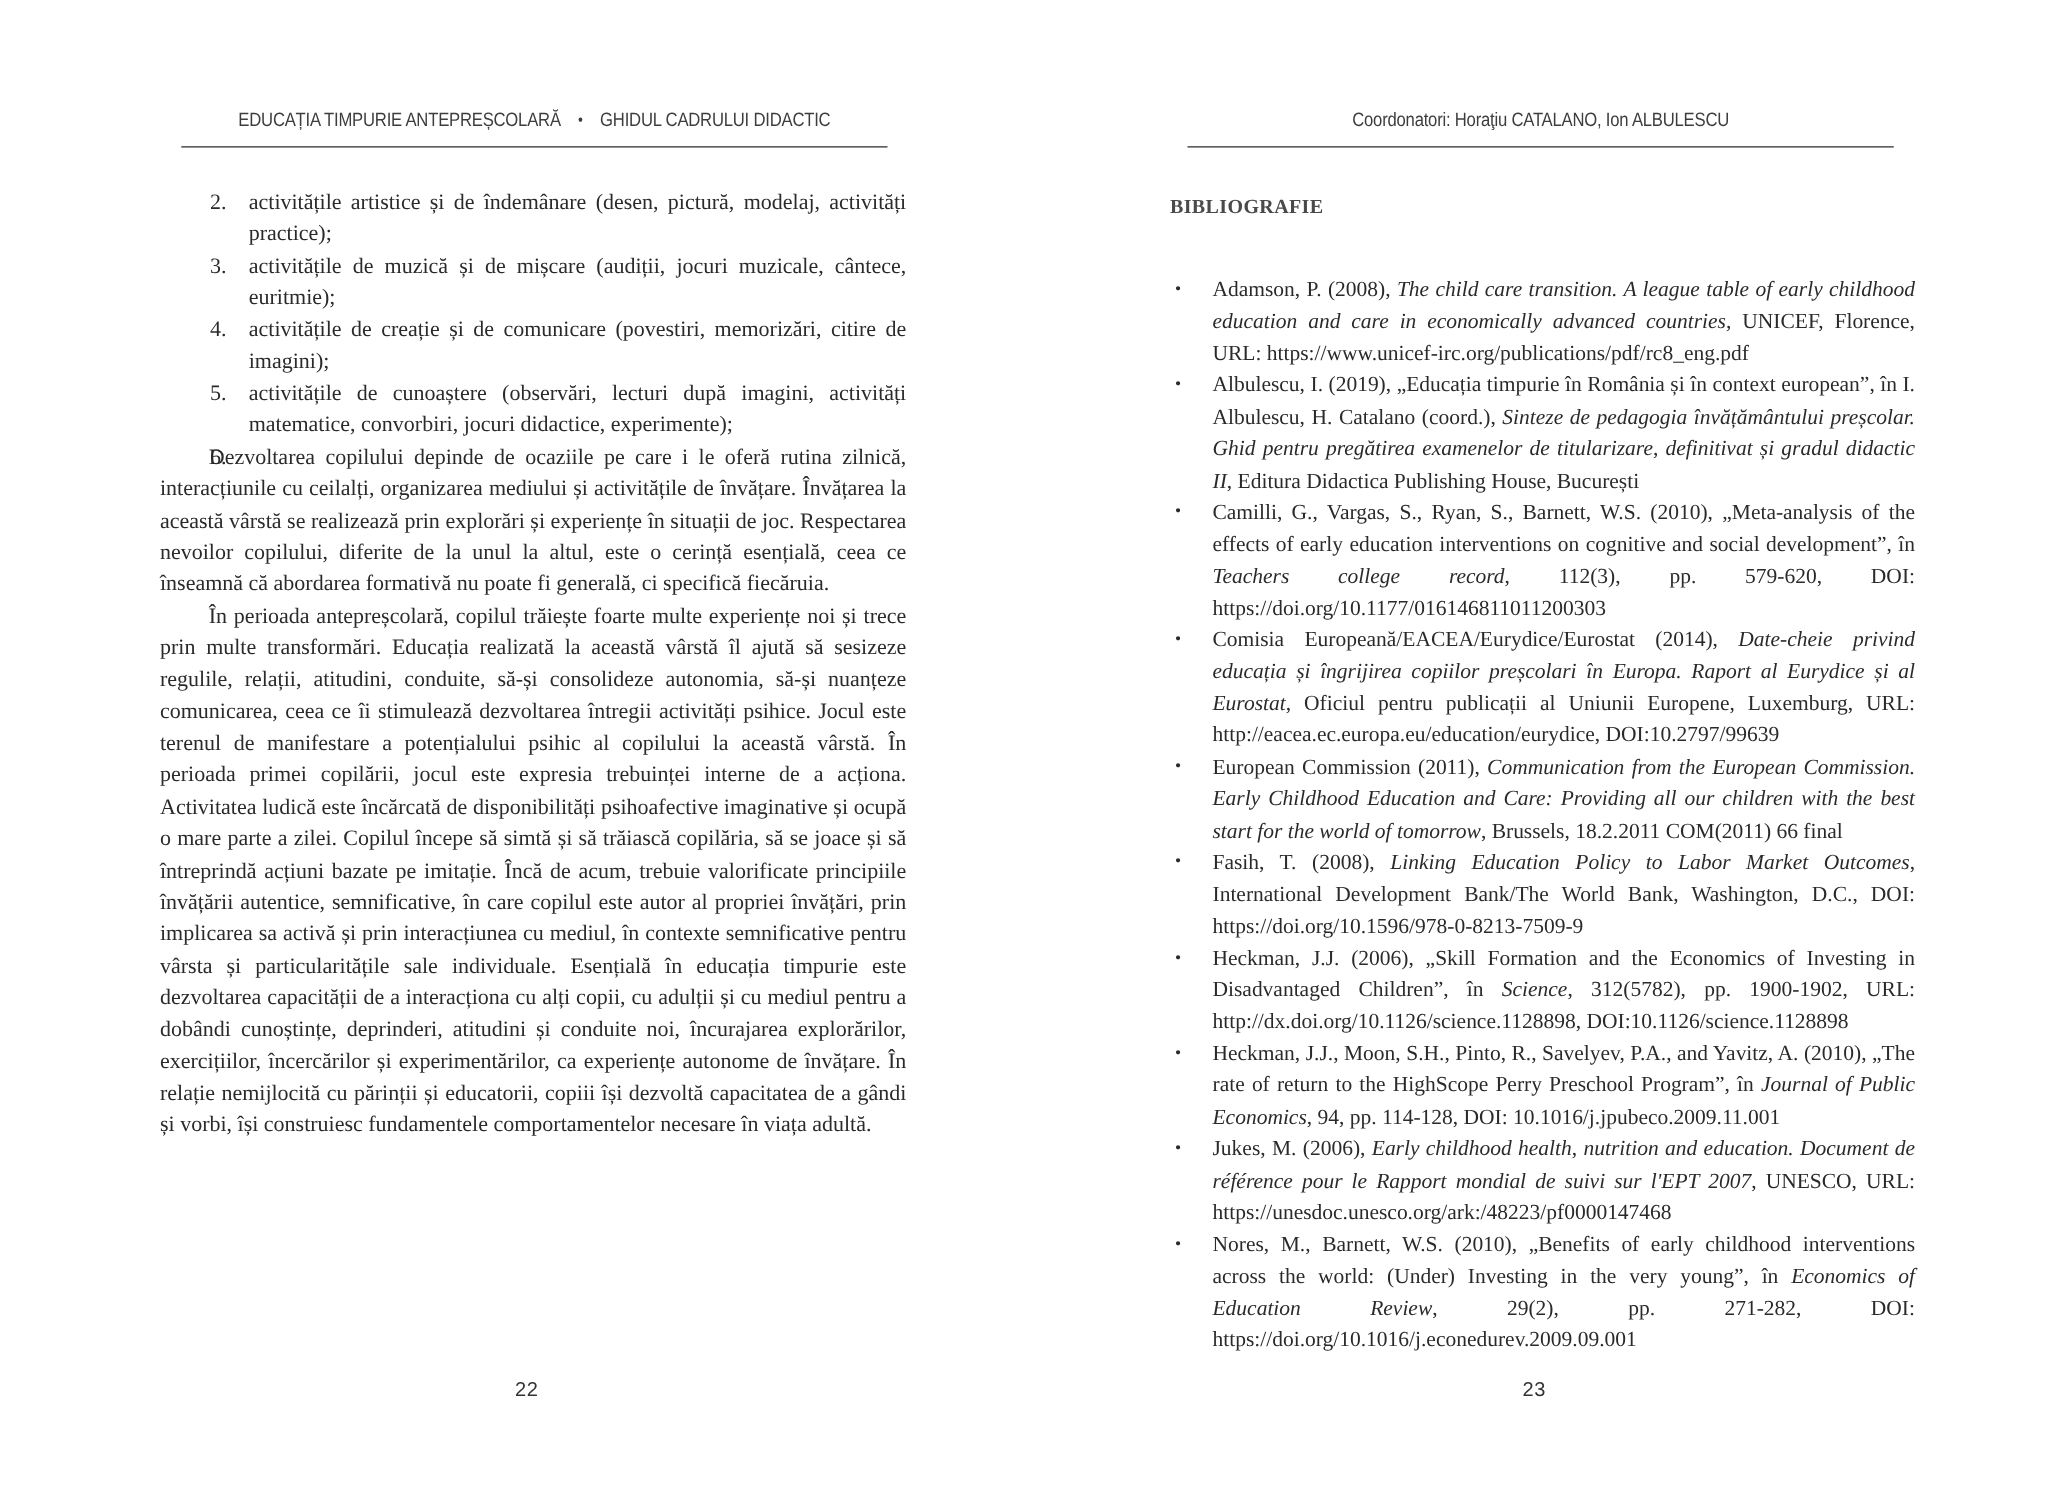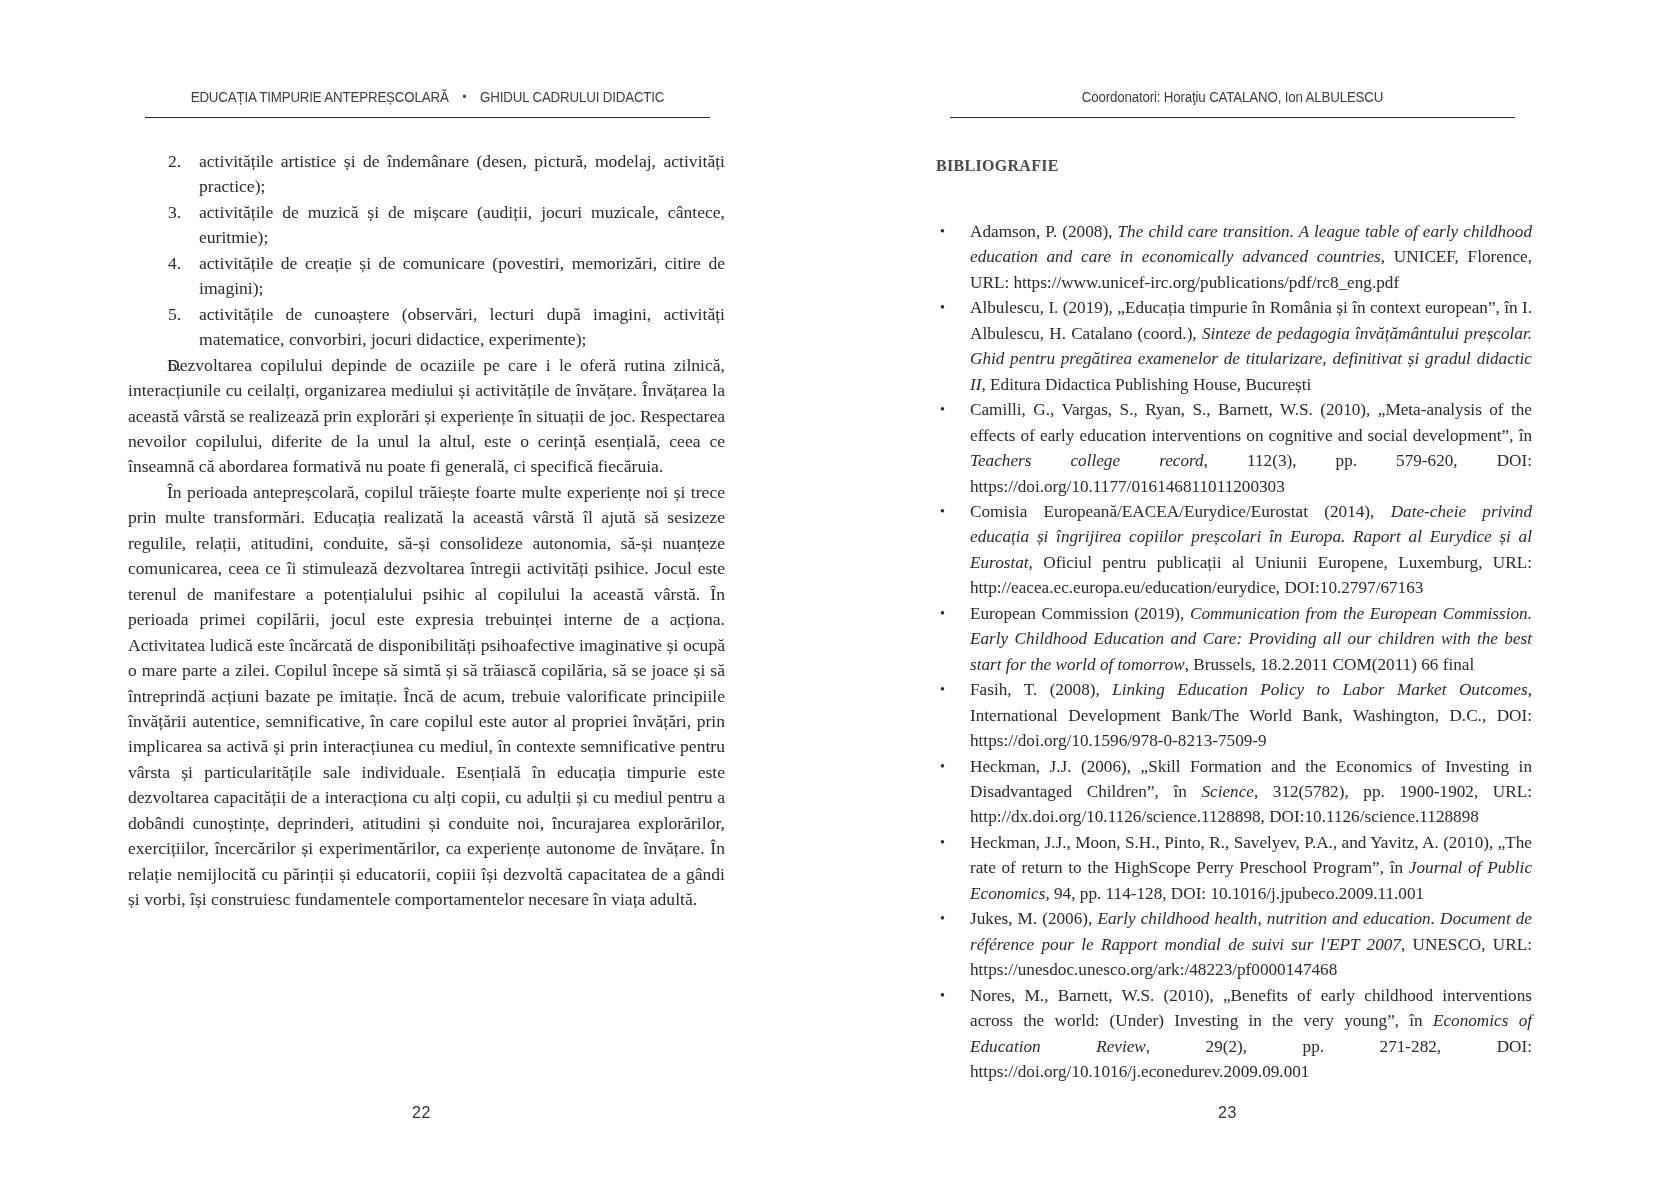--- a/index.html
+++ b/index.html
@@ -84,22 +84,22 @@
 <section class="page page-right">
   <div class="running-head">Coordonatori: Horaţiu CATALANO, Ion ALBULESCU</div>
   <div class="head-rule"></div>
 
   <h2 class="section-title">BIBLIOGRAFIE</h2>
 
   <ul class="biblio">
     <li><span class="bullet">•</span><span>Adamson, P. (2008), </span><em>The child care transition. A league table of early childhood education and care in economically advanced countries,</em><span> UNICEF, Florence, URL: https://www.unicef-irc.org/publications/pdf/rc8_eng.pdf</span></li>
     <li><span class="bullet">•</span><span>Albulescu, I. (2019), „Educația timpurie în România și în context european”, în I. Albulescu, H. Catalano (coord.), </span><em>Sinteze de pedagogia învățământului preșcolar. Ghid pentru pregătirea examenelor de titularizare, definitivat și gradul didactic II,</em><span> Editura Didactica Publishing House, București</span></li>
     <li><span class="bullet">•</span><span>Camilli, G., Vargas, S., Ryan, S., Barnett, W.S. (2010), „Meta-analysis of the effects of early education interventions on cognitive and social development”, în </span><em>Teachers college record</em><span>, 112(3), pp. 579-620, DOI: https://doi.org/10.1177/016146811011200303</span></li>
-    <li><span class="bullet">•</span><span>Comisia Europeană/EACEA/Eurydice/Eurostat (2014), </span><em>Date-cheie privind educația și îngrijirea copiilor preșcolari în Europa. Raport al Eurydice și al Eurostat,</em><span> Oficiul pentru publicații al Uniunii Europene, Luxemburg, URL: http://eacea.ec.europa.eu/education/eurydice, DOI:10.2797/67163</span></li>
-    <li><span class="bullet">•</span><span>European Commission (2019), </span><em>Communication from the European Commission. Early Childhood Education and Care: Providing all our children with the best start for the world of tomorrow</em><span>, Brussels, 18.2.2011 COM(2011) 66 final</span></li>
+    <li><span class="bullet">•</span><span>Comisia Europeană/EACEA/Eurydice/Eurostat (2014), </span><em>Date-cheie privind educația și îngrijirea copiilor preșcolari în Europa. Raport al Eurydice și al Eurostat,</em><span> Oficiul pentru publicații al Uniunii Europene, Luxemburg, URL: http://eacea.ec.europa.eu/education/eurydice, DOI:10.2797/99639</span></li>
+    <li><span class="bullet">•</span><span>European Commission (2011), </span><em>Communication from the European Commission. Early Childhood Education and Care: Providing all our children with the best start for the world of tomorrow</em><span>, Brussels, 18.2.2011 COM(2011) 66 final</span></li>
     <li><span class="bullet">•</span><span>Fasih, T. (2008), </span><em>Linking Education Policy to Labor Market Outcomes</em><span>, International Development Bank/The World Bank, Washington, D.C., DOI: https://doi.org/10.1596/978-0-8213-7509-9</span></li>
     <li><span class="bullet">•</span><span>Heckman, J.J. (2006), „Skill Formation and the Economics of Investing in Disadvantaged Children”, în </span><em>Science</em><span>, 312(5782), pp. 1900-1902, URL: http://dx.doi.org/10.1126/science.1128898, DOI:10.1126/science.1128898</span></li>
     <li><span class="bullet">•</span><span>Heckman, J.J., Moon, S.H., Pinto, R., Savelyev, P.A., and Yavitz, A. (2010), „The rate of return to the HighScope Perry Preschool Program”, în </span><em>Journal of Public Economics</em><span>, 94, pp. 114-128, DOI: 10.1016/j.jpubeco.2009.11.001</span></li>
     <li><span class="bullet">•</span><span>Jukes, M. (2006), </span><em>Early childhood health, nutrition and education. Document de référence pour le Rapport mondial de suivi sur l'EPT 2007</em><span>, UNESCO, URL: https://unesdoc.unesco.org/ark:/48223/pf0000147468</span></li>
     <li><span class="bullet">•</span><span>Nores, M., Barnett, W.S. (2010), „Benefits of early childhood interventions across the world: (Under) Investing in the very young”, în </span><em>Economics of Education Review</em><span>, 29(2), pp. 271-282, DOI: https://doi.org/10.1016/j.econedurev.2009.09.001</span></li>
   </ul>
 
   <div class="page-number">23</div>
 </section>
 

